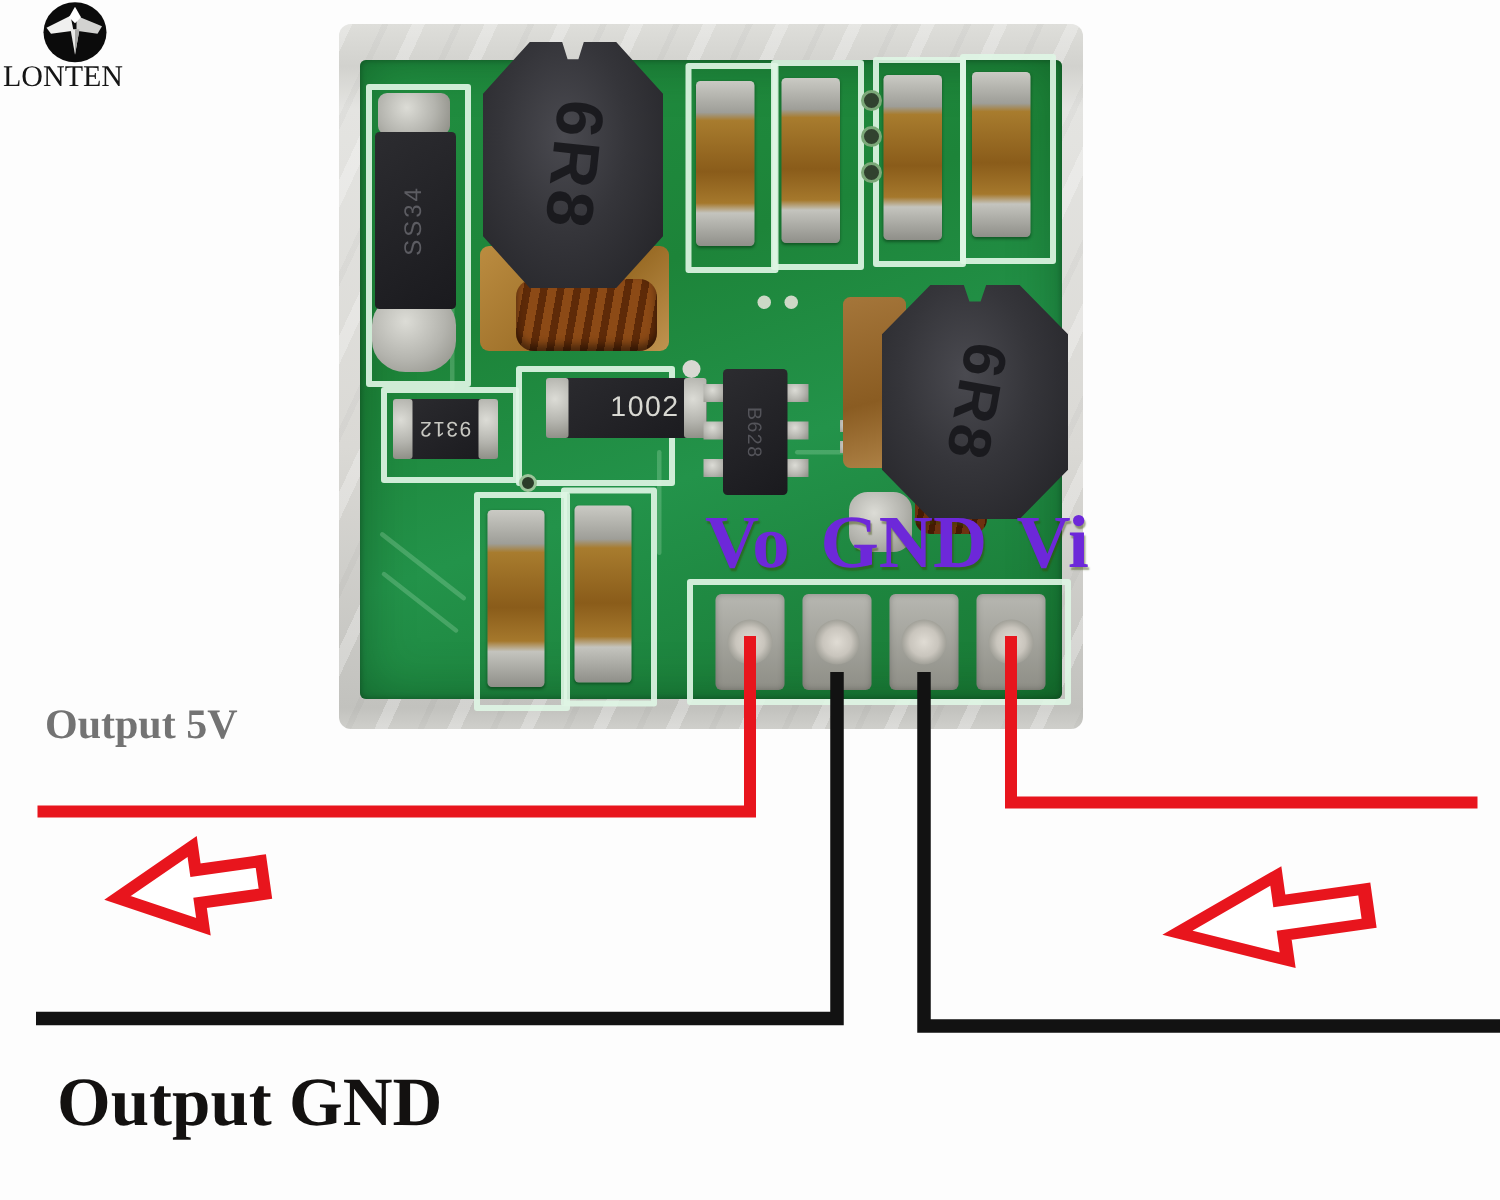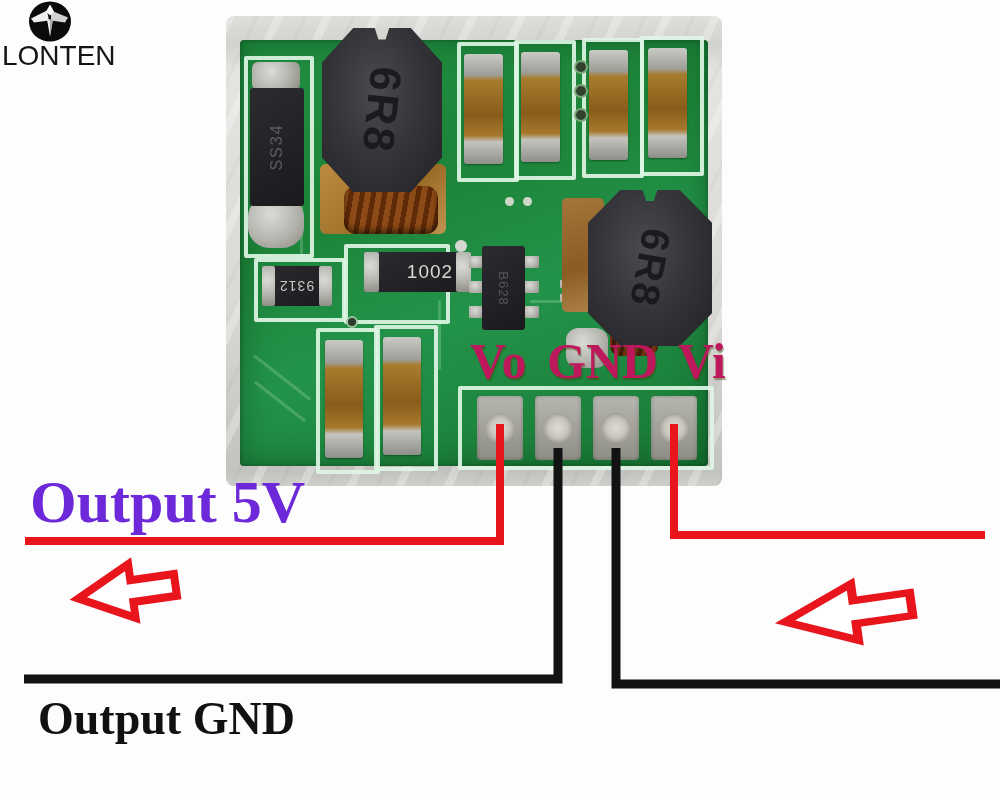--- a/index.html
+++ b/index.html
@@ -1,22 +1,22 @@
 <!DOCTYPE html>
 <html><head>
 <meta charset="utf-8">
 <style>
   html,body{margin:0;padding:0;background:#ffffff;}
   .canvas{position:relative;width:1000px;height:800px;background:#fdfdfd;overflow:hidden;
           font-family:"Liberation Sans", sans-serif;}
   .abs{position:absolute;}
 
   
-  .brand-name{position:absolute;left:2px;top:40px;font-size:28px;color:#151515;
-              font-family:Liberation Sans, sans-serif;letter-spacing:0px;}
+  .brand-name{position:absolute;left:2px;top:40px;font-size:20px;color:#151515;
+              font-family:Liberation Serif, serif;letter-spacing:0px;}
 
   
   .bag{position:absolute;left:226px;top:16px;width:496px;height:470px;border-radius:8px;
        background:linear-gradient(180deg,#dededa 0%,#d2d2ce 6%,#e4e4e1 12%,#dad9d5 60%,#c2c2be 97%,#cfcfcb 100%);}
   .bag-wrinkles{position:absolute;inset:0;border-radius:8px;opacity:.5;
        background:repeating-linear-gradient(115deg, rgba(255,255,255,.55) 0 8px, rgba(0,0,0,0) 8px 26px, rgba(0,0,0,.05) 26px 30px, rgba(0,0,0,0) 30px 44px);}
 
   
   .board{position:absolute;left:240px;top:40px;width:468px;height:426px;border-radius:4px;
          background:linear-gradient(160deg,#218f41 0%,#1d8439 35%,#23934a 60%,#187733 100%);
@@ -41,27 +41,27 @@
   .chiptext{font-family:"Liberation Sans", sans-serif;}
 
   .pad{position:absolute;width:46px;height:64px;border-radius:4px;
        background:linear-gradient(180deg,#b7b7b1,#8e8e86);box-shadow:inset 0 0 4px rgba(0,0,0,.25);}
   .pad-hole{position:absolute;left:8px;top:17px;width:30px;height:30px;border-radius:50%;
        background:radial-gradient(circle,#e0dcd4 0%,#c9c5bd 45%,#9a9a92 75%,#80807a 100%);}
 
   .via{position:absolute;border-radius:50%;}
 
   .pin-labels{position:absolute;left:470px;top:332px;font-family:"Liberation Serif","DejaVu Serif",serif;
-       font-weight:bold;font-size:50px;color:#be185d;word-spacing:8px;z-index:6;
+       font-weight:bold;font-size:50px;color:#6d28d9;word-spacing:8px;z-index:6;
        text-shadow:1px 2px 1px rgba(55,70,0,.45);}
 
   
   .lbl{position:absolute;font-family:"Liberation Serif","DejaVu Serif",serif;font-weight:bold;z-index:8;white-space:nowrap;}
-  .lbl.red{color:#6d28d9;font-size:60px;}
-  .lbl.black{color:#131110;font-size:46px;}
+  .lbl.red{color:#737373;font-size:28px;}
+  .lbl.black{color:#131110;font-size:46px;margin-top:16px;}
 
   .wires{position:absolute;left:0;top:0;z-index:9;}
 </style>
 </head>
 <body>
 
 <div class="canvas">
 
   <div class="abs" style="left:0;top:0;width:120px;height:80px;">
     <svg style="position:absolute;left:28px;top:0px;" width="44" height="43" viewBox="0 0 44 42">

